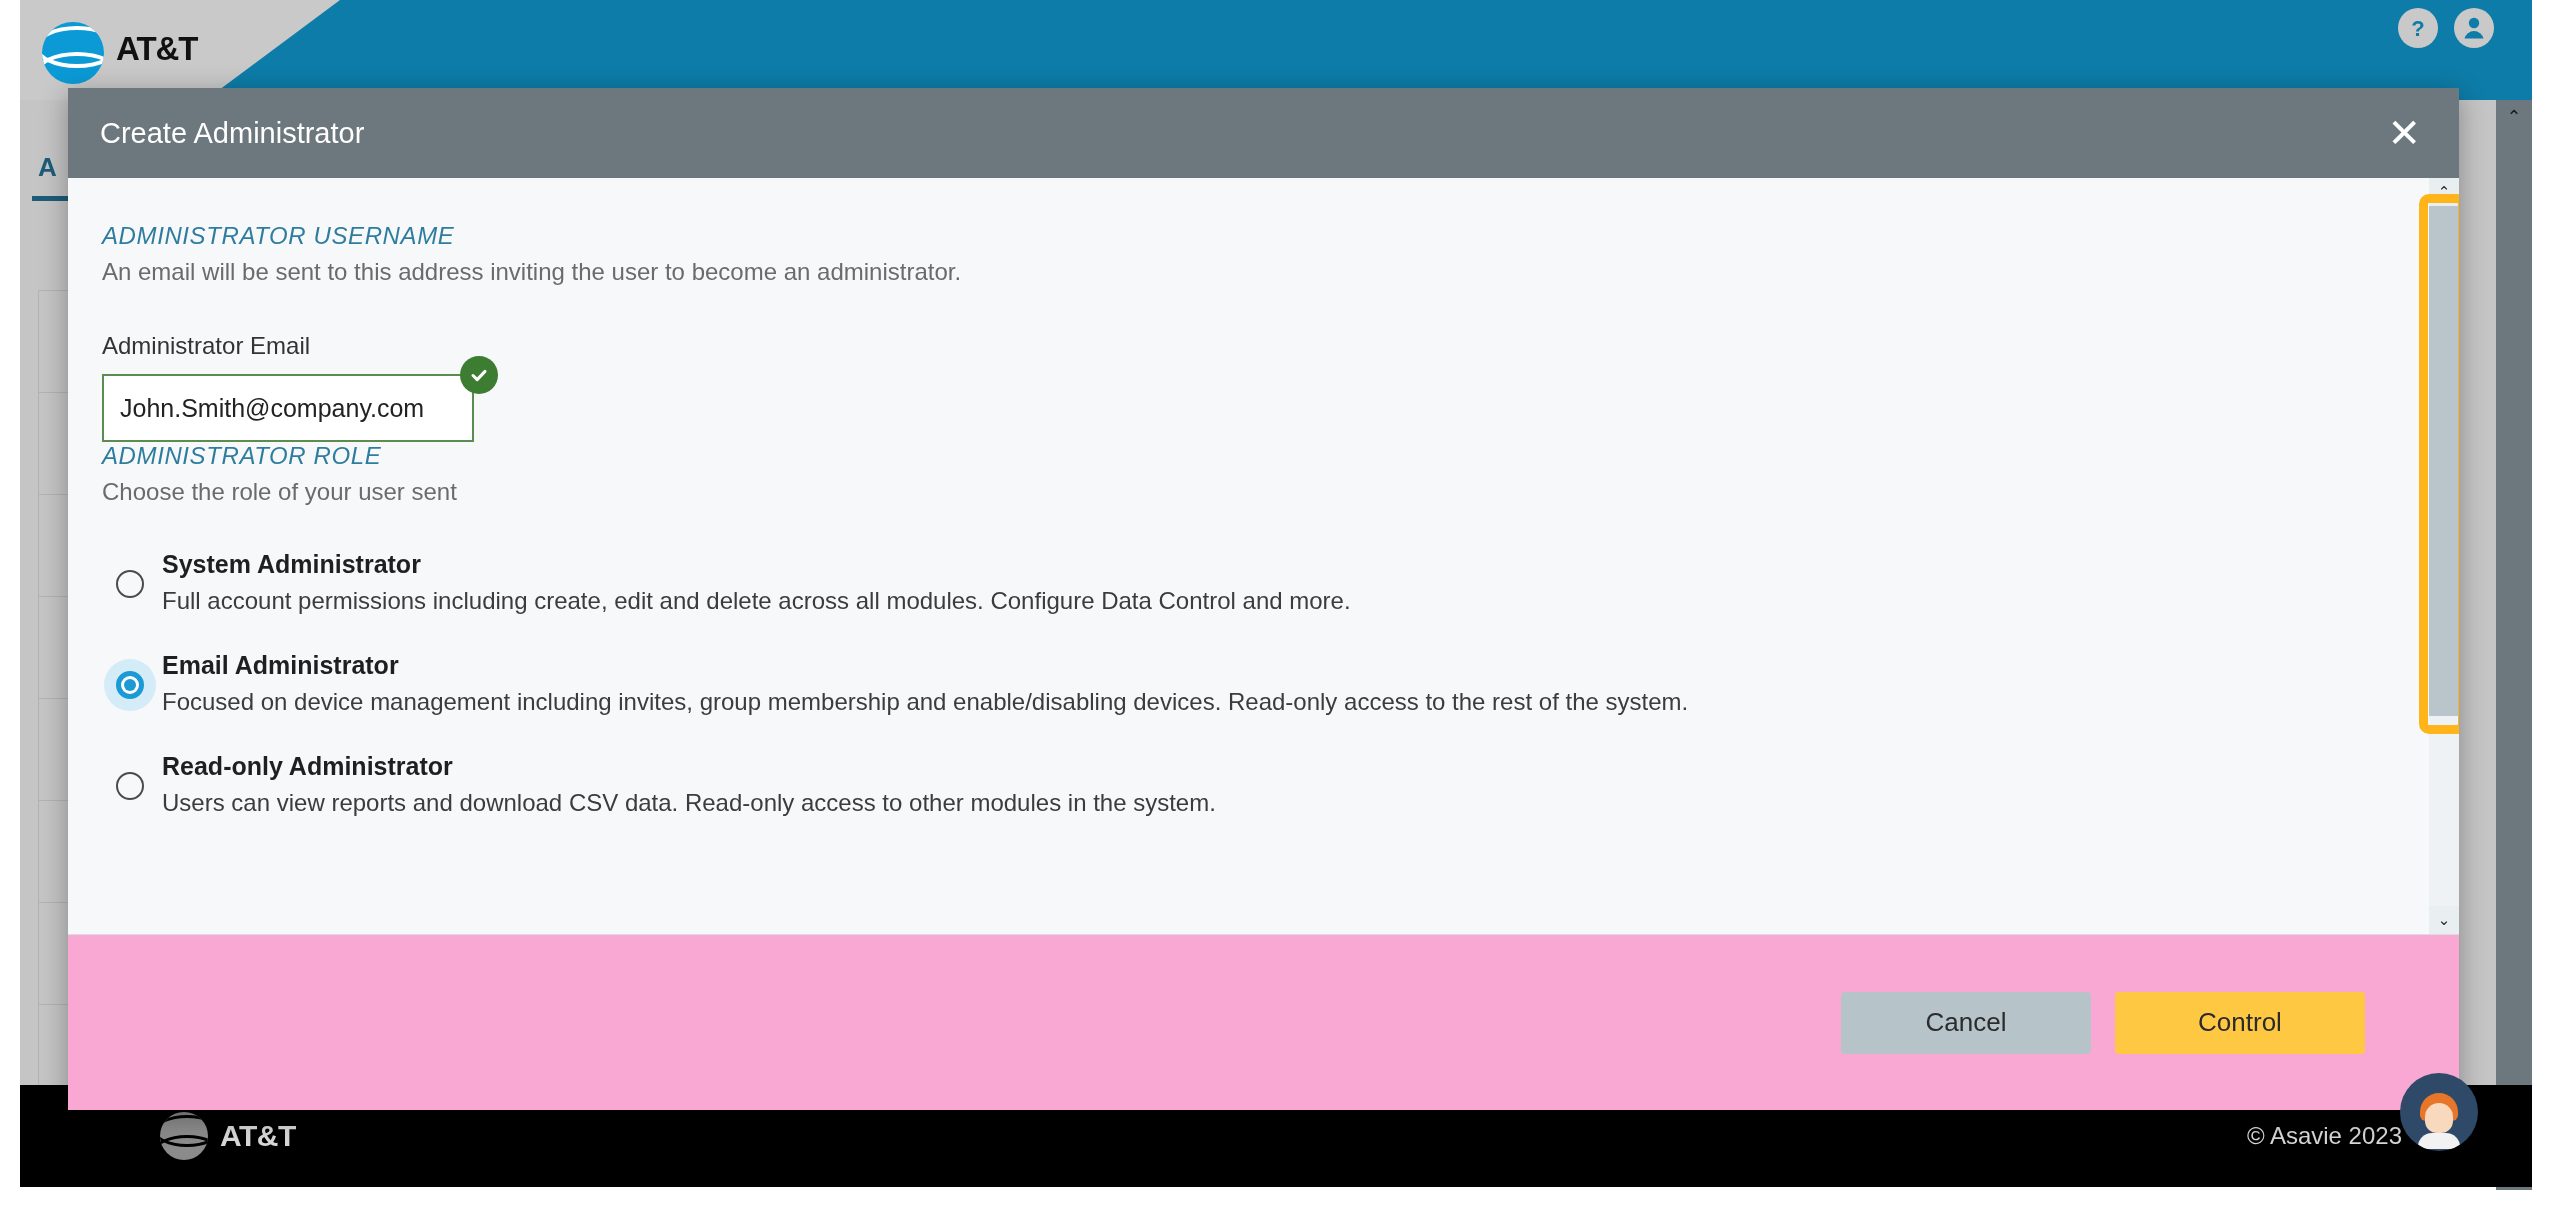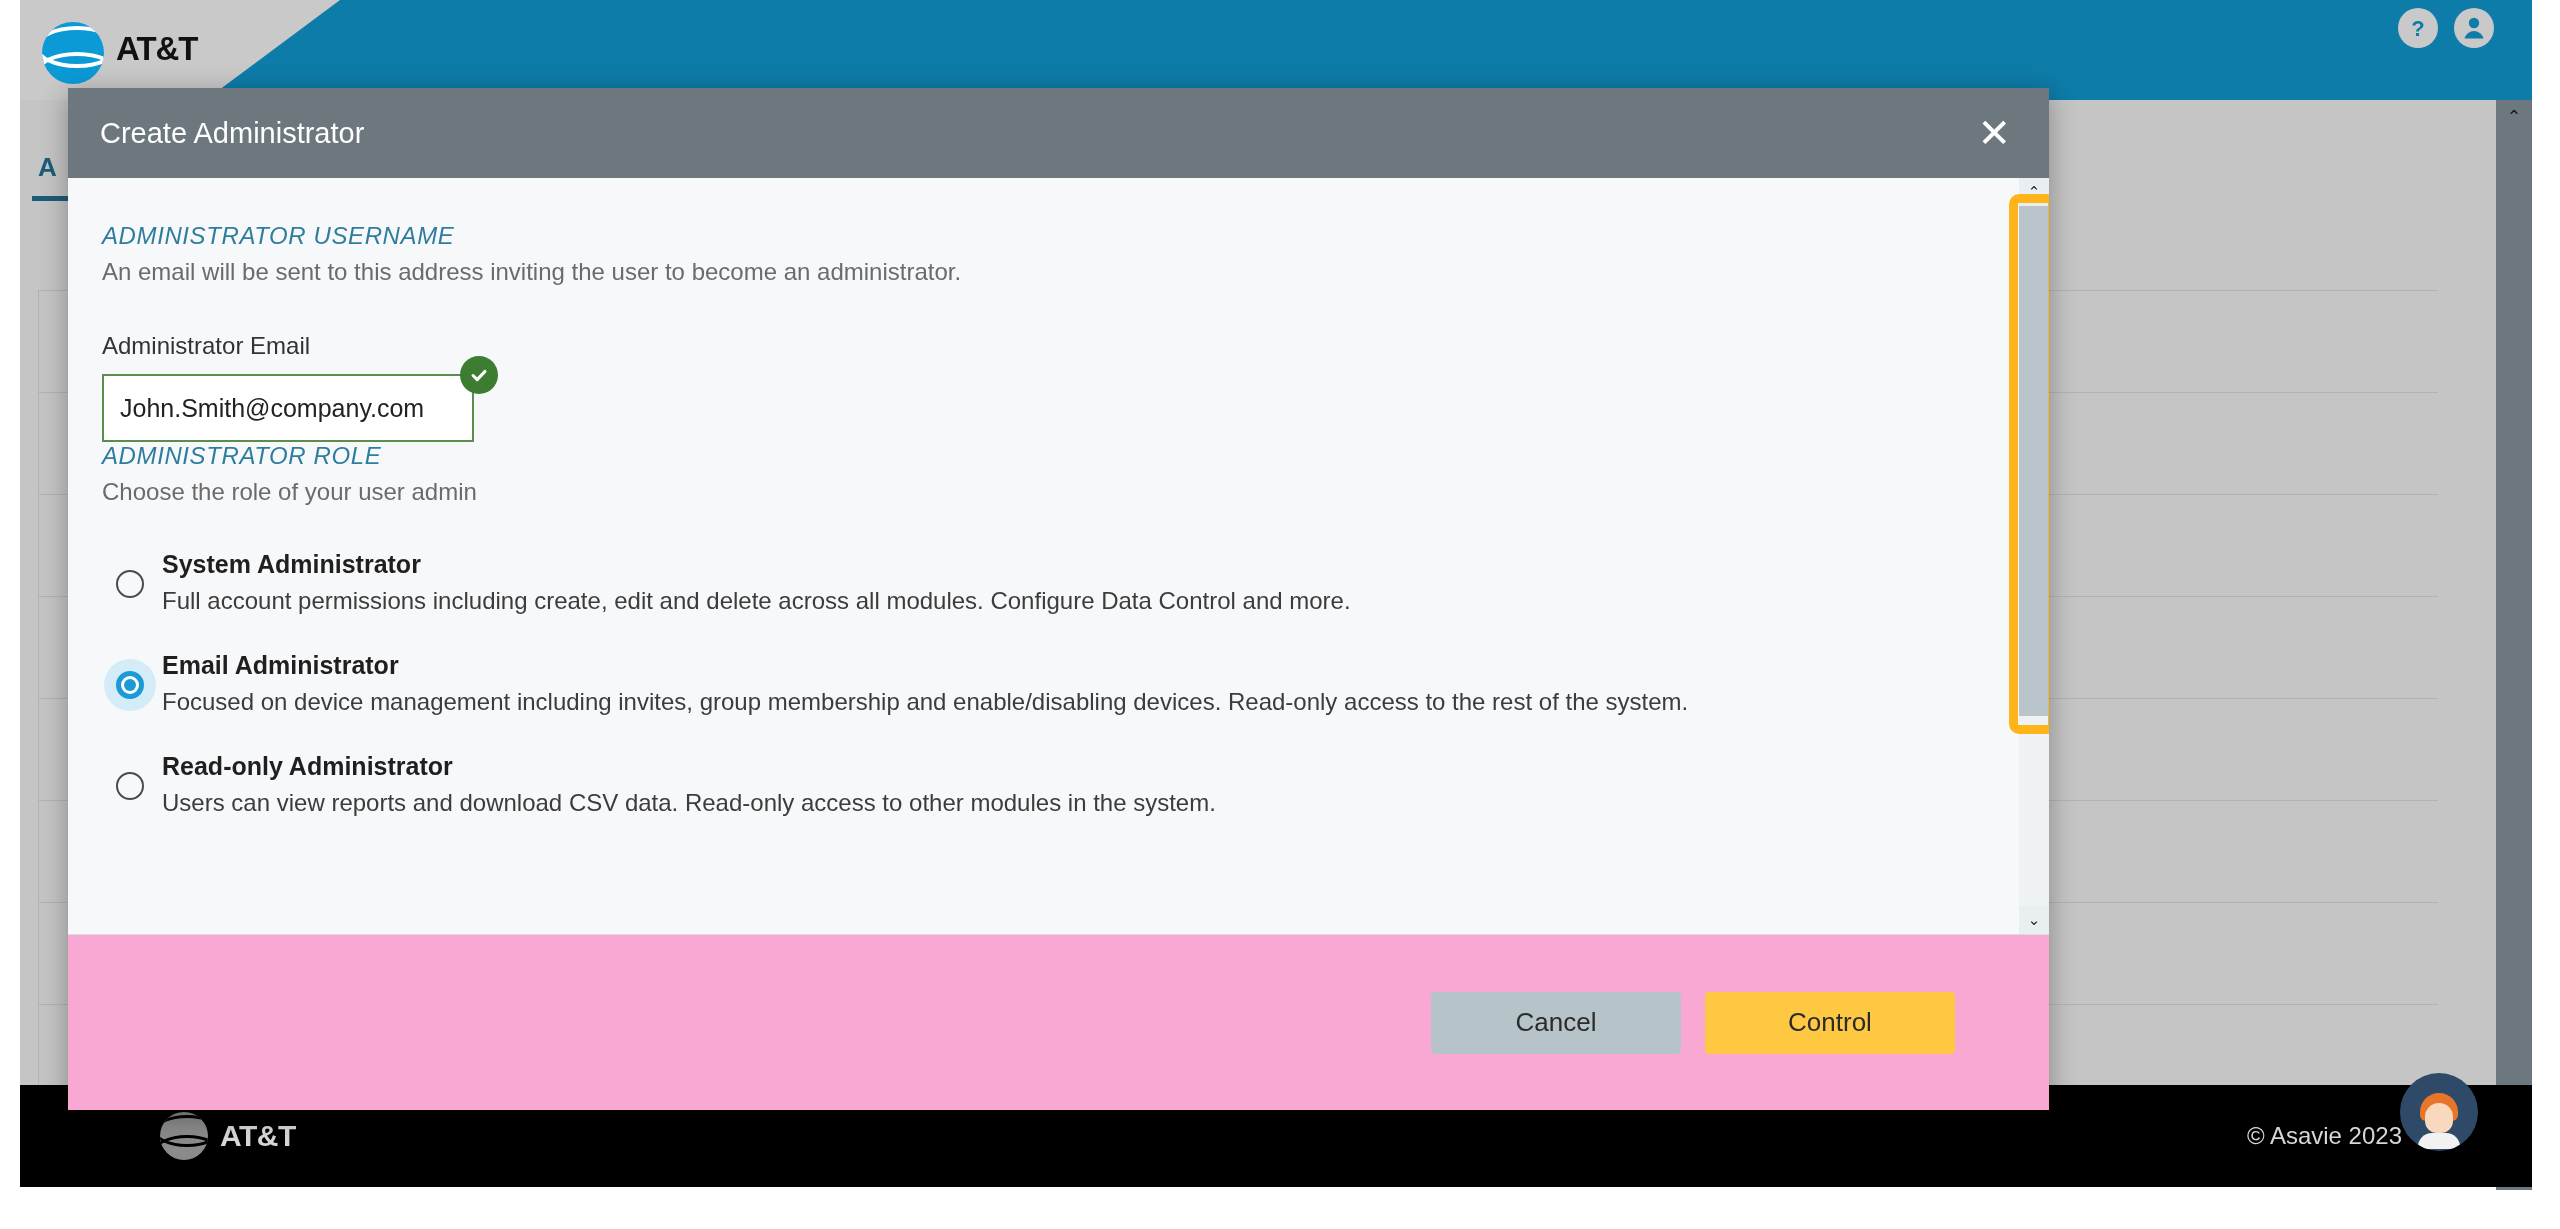--- a/index.html
+++ b/index.html
@@ -151,21 +151,21 @@
     display: flex; align-items: center; justify-content: center;
     color: #1a1a1a; font-size: 18px;
   }
   .page-scroll-arrow.up { top: 0; }
   .page-scroll-arrow.down { bottom: 0; }
 
   
   .modal {
     position: absolute;
     left: 68px; top: 88px;
-    width: 1981px; height: 1022px;
+    width: 2391px; height: 1022px;
     box-shadow: 0 6px 26px rgba(0,0,0,0.32);
     display: flex; flex-direction: column;
     background: #f7f8fa;
   }
   .modal-header {
     height: 90px;
     background: #6d787e;
     display: flex; align-items: center; justify-content: space-between;
     padding: 0 38px 0 32px;
     flex: 0 0 auto;
@@ -448,21 +448,21 @@
         <div class="valid-badge">
           <svg width="22" height="22" viewBox="0 0 22 22" aria-hidden="true">
             <path d="M5 11.5 L9.2 15.6 L17 7.4" stroke="#ffffff" stroke-width="3" fill="none" stroke-linecap="round" stroke-linejoin="round"></path>
           </svg>
         </div>
       </div>
     </div>
 
     <div class="role-block">
       <div class="section-title">ADMINISTRATOR ROLE</div>
-      <div class="section-sub">Choose the role of your user admin</div>
+      <div class="section-sub">Choose the role of your user sent</div>
 
       <div class="role-list">
 
         <div class="role-item">
           <span class="radio"></span>
           <div class="role-name">System Administrator</div>
           <div class="role-desc">Full account permissions including create, edit and delete across all modules. Configure Data Control and more.</div>
         </div>
 
         <div class="role-item">

